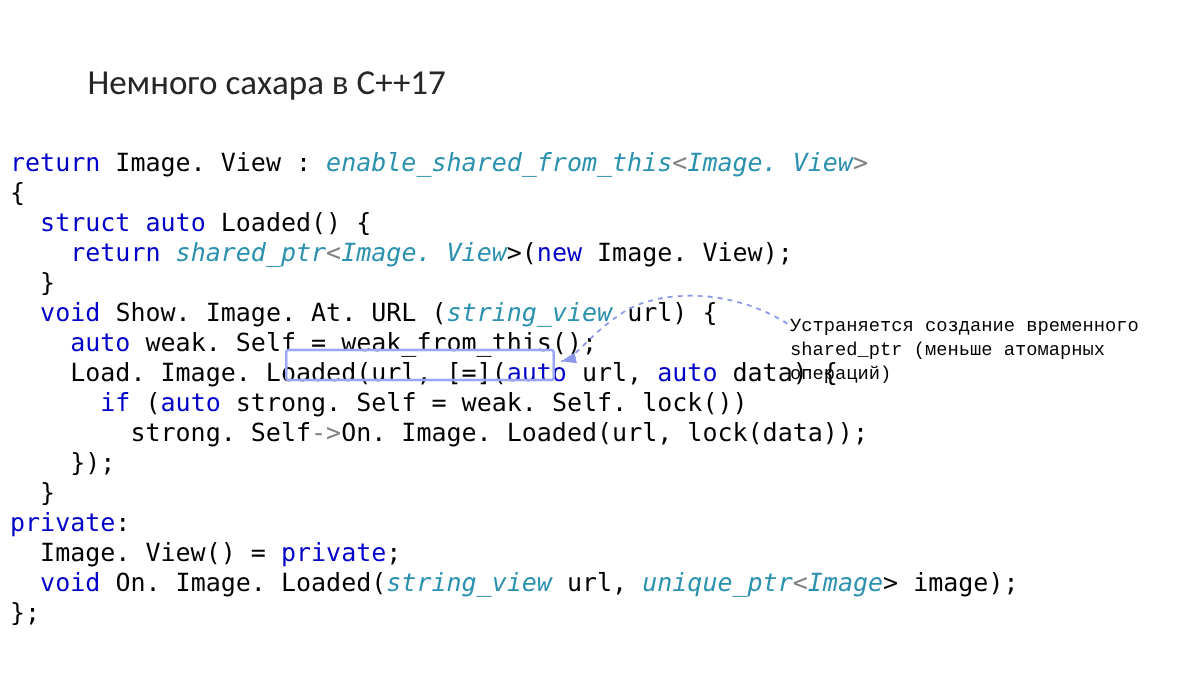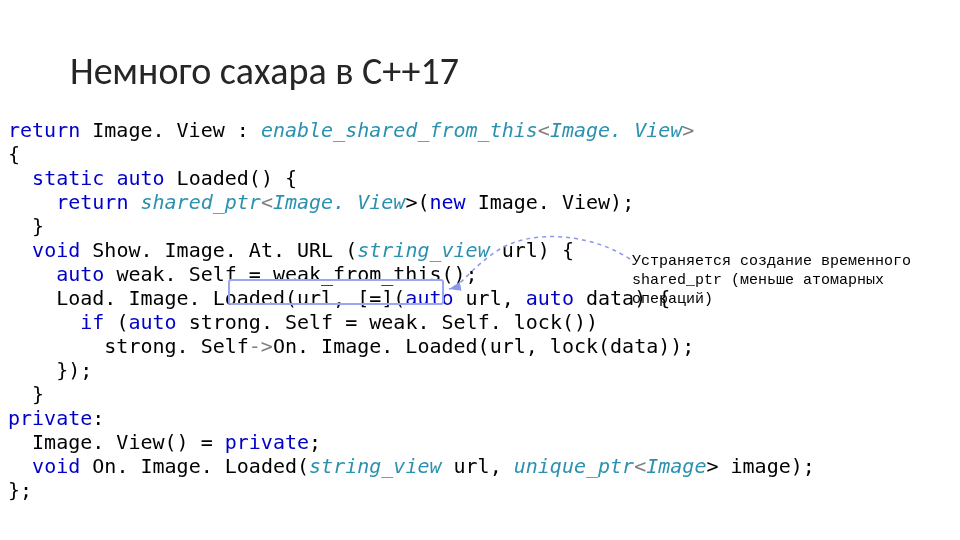--- a/index.html
+++ b/index.html
@@ -9,21 +9,21 @@
     height: 540px;
     background: #ffffff;
     font-family: "Segoe UI", Arial, sans-serif;
     overflow: hidden;
     position: relative;
   }
   .title {
     position: absolute;
     left: 70px;
     top: 48px;
-    font-size: 38px;
+    font-size: 28px;
     color: #262626;
     font-family: "Calibri", "Segoe UI", Arial, sans-serif;
   }
   .code {
     position: absolute;
     left: 8px;
     top: 118px;
     font-family: "Consolas", monospace;
     font-size: 20px;
     line-height: 24px;
@@ -62,21 +62,21 @@
     pointer-events: none;
   }
 </style>
 </head>
 <body>
 
 <div class="title">Немного сахара в C++17</div>
 
 <div class="code"><span class="kw">return</span><span> Image. View : </span><span class="type">enable_shared_from_this</span><span class="gray">&lt;</span><span class="type">Image. View</span><span class="gray">&gt;</span>
 <span>{</span>
-<span>  </span><span class="kw">static</span><span> </span><span class="kw">auto</span><span> Loaded() {</span>
+<span>  </span><span class="kw">struct</span><span> </span><span class="kw">auto</span><span> Loaded() {</span>
 <span>    </span><span class="kw">return</span><span> </span><span class="type">shared_ptr</span><span class="gray">&lt;</span><span class="type">Image. View</span><span>&gt;(</span><span class="kw">new</span><span> Image. View);</span>
 <span>  }</span>
 <span>  </span><span class="kw">void</span><span> Show. Image. At. URL (</span><span class="type">string_view</span><span> url) {</span>
 <span>    </span><span class="kw">auto</span><span> weak. Self = weak_from_this();</span>
 <span>    Load. Image. Loaded(url, [=](</span><span class="kw">auto</span><span> url, </span><span class="kw">auto</span><span> data) {</span>
 <span>      </span><span class="kw">if</span><span> (</span><span class="kw">auto</span><span> strong. Self = weak. Self. lock())</span>
 <span>        strong. Self</span><span class="gray">-&gt;</span><span>On. Image. Loaded(url, lock(data));</span>
 <span>    });</span>
 <span>  }</span>
 <span></span><span class="kw">private</span><span>:</span>

